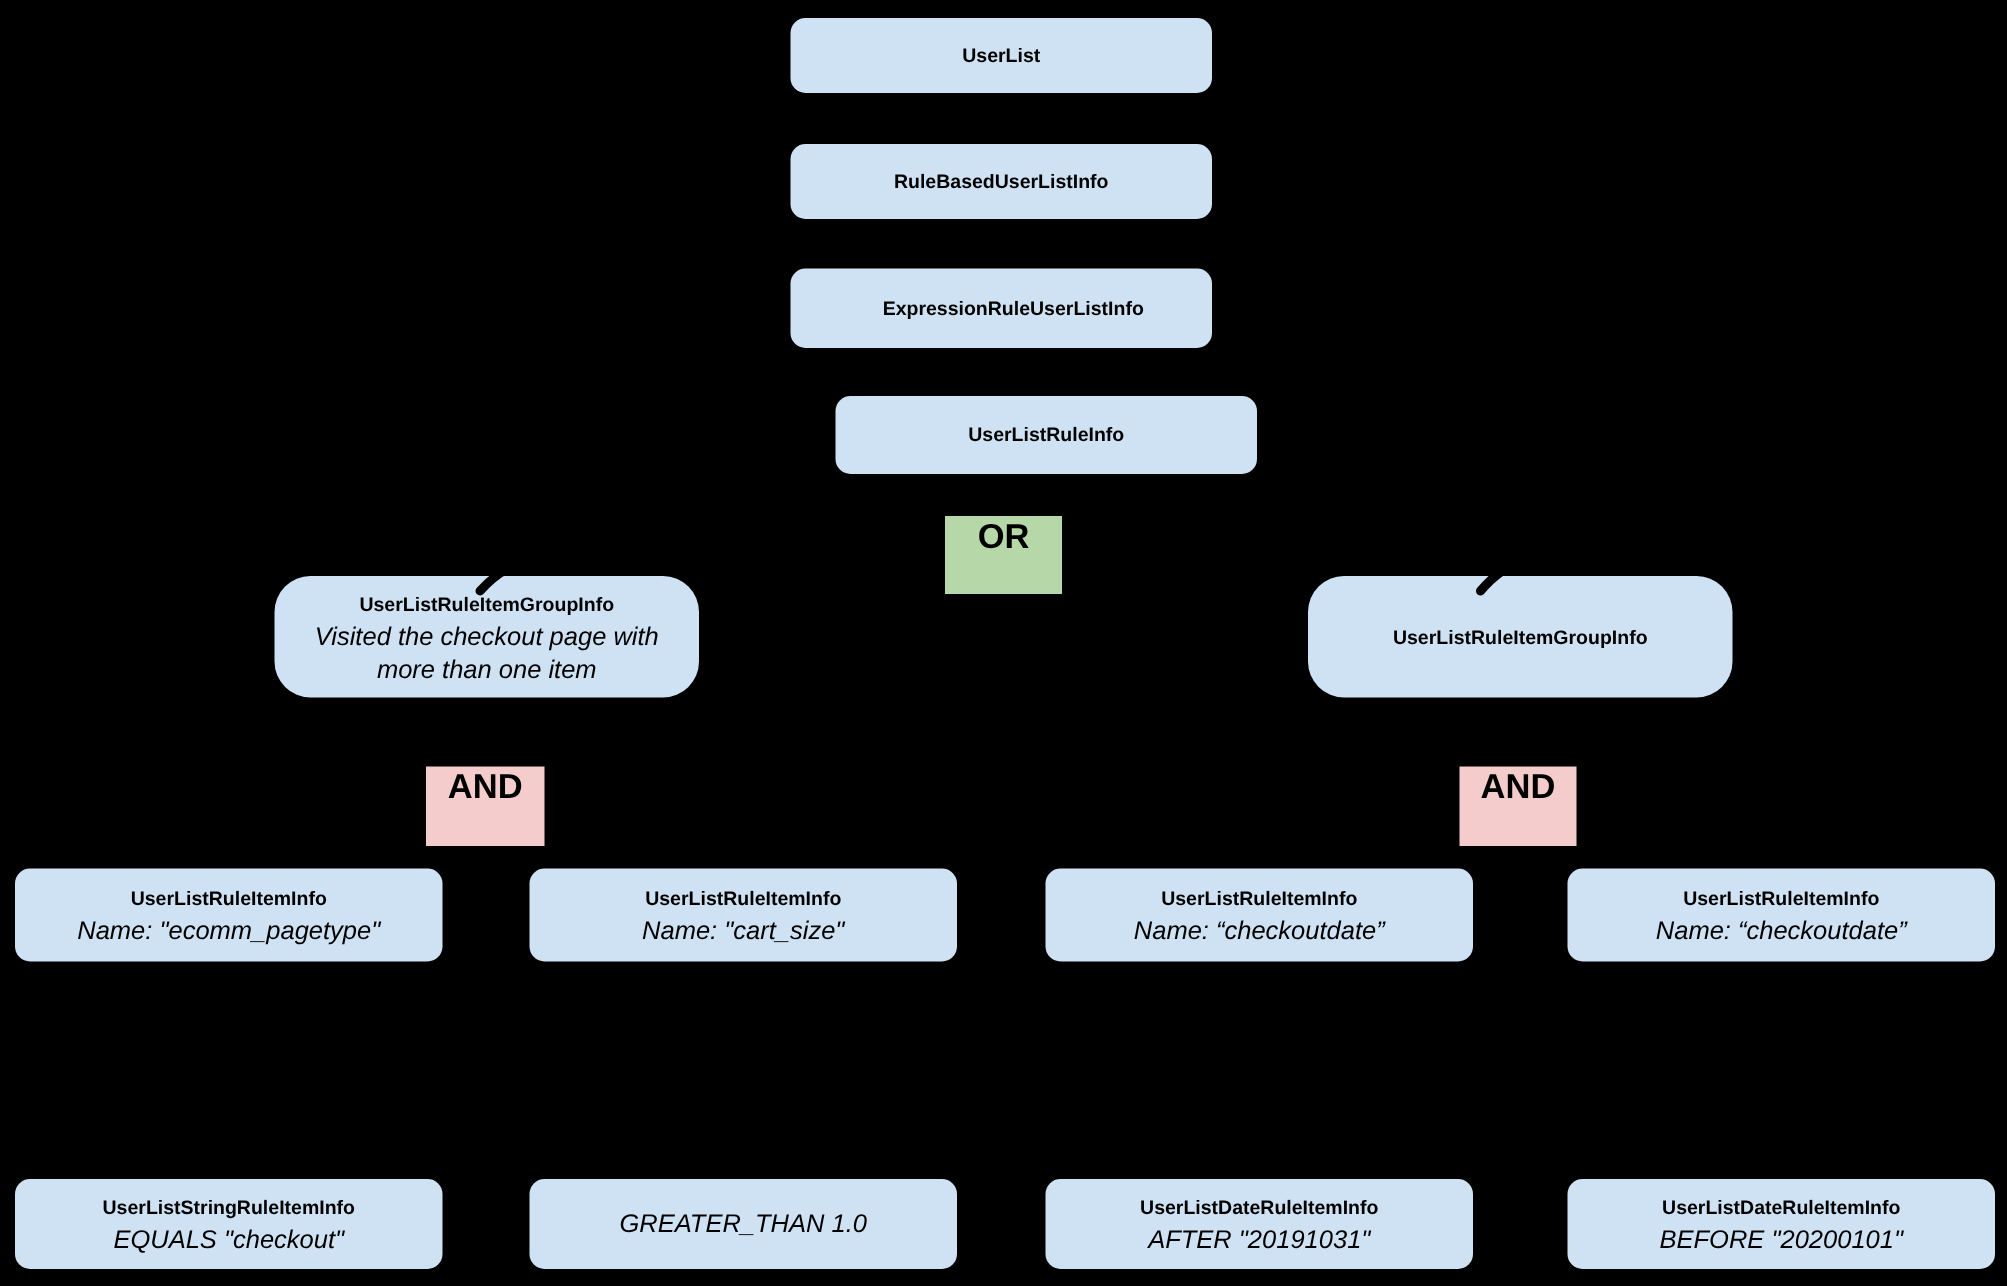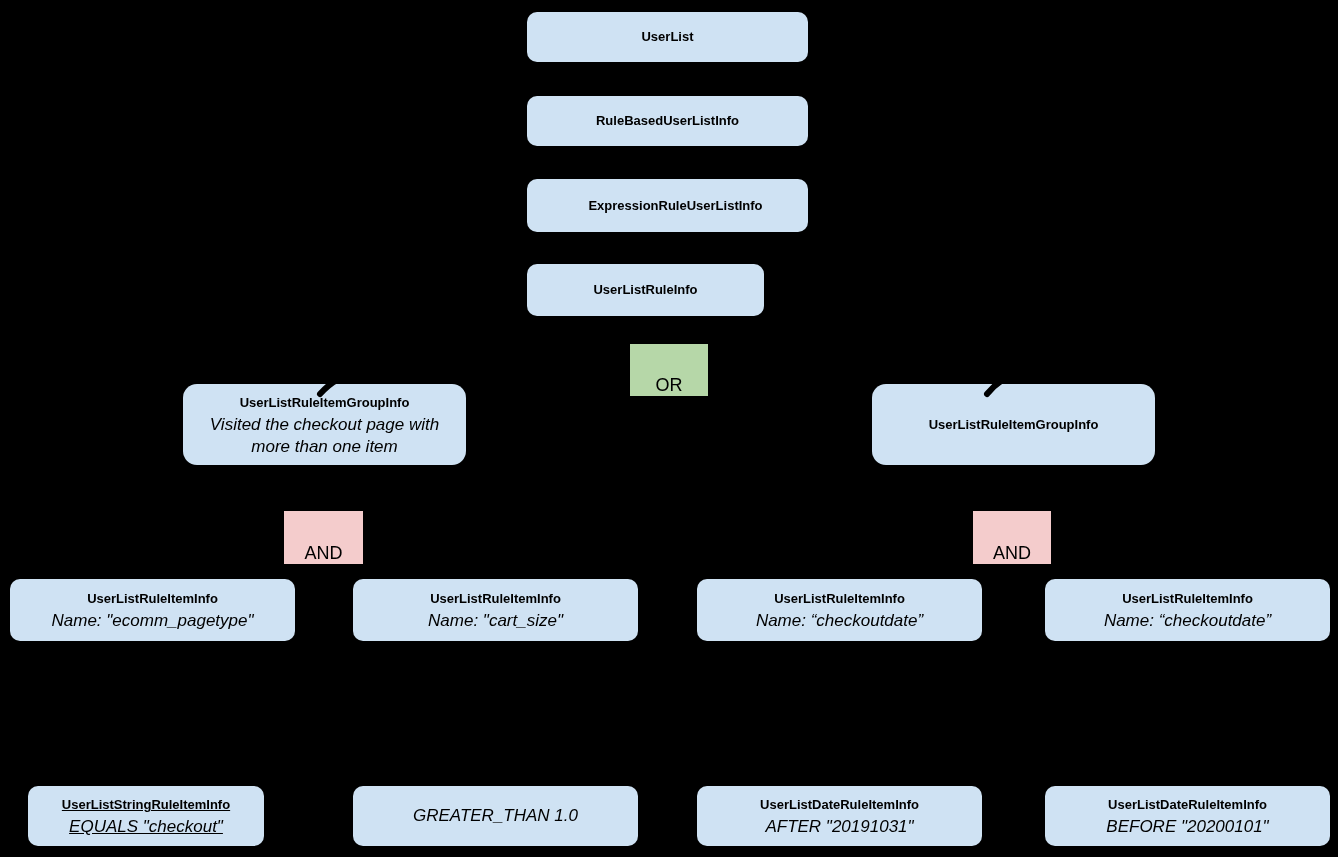--- a/index.html
+++ b/index.html
@@ -16,39 +16,39 @@
     background: #cfe2f3;
     border-radius: 10px;
     display: flex;
     flex-direction: column;
     align-items: center;
     justify-content: center;
     text-align: center;
     padding: 2px 12px;
     box-sizing: border-box;
   }
-  .node.group { border-radius: 14px; }
+  .node.group { border-radius: 24px; }
   .node .title {
     font-weight: bold;
     font-size: 13px;
     line-height: 22px;
     white-space: nowrap;
   }
   .node .subtitle {
     font-style: italic;
     font-size: 17px;
     line-height: 22px;
   }
   .op {
     position: absolute;
     display: flex;
-    align-items: flex-end;
+    align-items: flex-start;
     justify-content: center;
-    font-weight: normal;
-    font-size: 18px;
+    font-weight: bold;
+    font-size: 23px;
     box-sizing: border-box;
   }
   .op.or  { background: #b6d7a8; }
   .op.and { background: #f4cccc; }
   .arrow-layer {
     position: absolute;
     left: 0; top: 0;
     width: 1338px; height: 857px;
     pointer-events: none;
     z-index: 5;
@@ -62,21 +62,21 @@
 </div>
 
 <div class="node" style="left:527px; top:96px; width:281px; height:50px;">
   <div class="title">RuleBasedUserListInfo</div>
 </div>
 
 <div class="node" style="left:527px; top:179px; width:281px; height:53px;padding-left:28px;">
   <div class="title">ExpressionRuleUserListInfo</div>
 </div>
 
-<div class="node" style="left:527px; top:264px; width:237px; height:52px;">
+<div class="node" style="left:557px; top:264px; width:281px; height:52px;">
   <div class="title">UserListRuleInfo</div>
 </div>
 
 <div class="op or" style="left:630px; top:344px; width:78px; height:52px;">
   <span>OR</span>
 </div>
 
 <div class="node group" style="left:183px; top:384px; width:283px; height:81px;">
   <div class="title">UserListRuleItemGroupInfo</div>
   <div class="subtitle">Visited the checkout page with more than one item</div>
@@ -107,21 +107,21 @@
 <div class="node" style="left:697px; top:579px; width:285px; height:62px;">
   <div class="title">UserListRuleItemInfo</div>
   <div class="subtitle">Name: “checkoutdate”</div>
 </div>
 
 <div class="node" style="left:1045px; top:579px; width:285px; height:62px;">
   <div class="title">UserListRuleItemInfo</div>
   <div class="subtitle">Name: “checkoutdate”</div>
 </div>
 
-<div class="node" style="left:28px; top:786px; width:236px; height:60px;text-decoration:underline;">
+<div class="node" style="left:10px; top:786px; width:285px; height:60px;">
   <div class="title">UserListStringRuleItemInfo</div>
   <div class="subtitle">EQUALS "checkout"</div>
 </div>
 
 <div class="node" style="left:353px; top:786px; width:285px; height:60px;">
   <div class="subtitle">GREATER_THAN 1.0</div>
 </div>
 
 <div class="node" style="left:697px; top:786px; width:285px; height:60px;">
   <div class="title">UserListDateRuleItemInfo</div>

